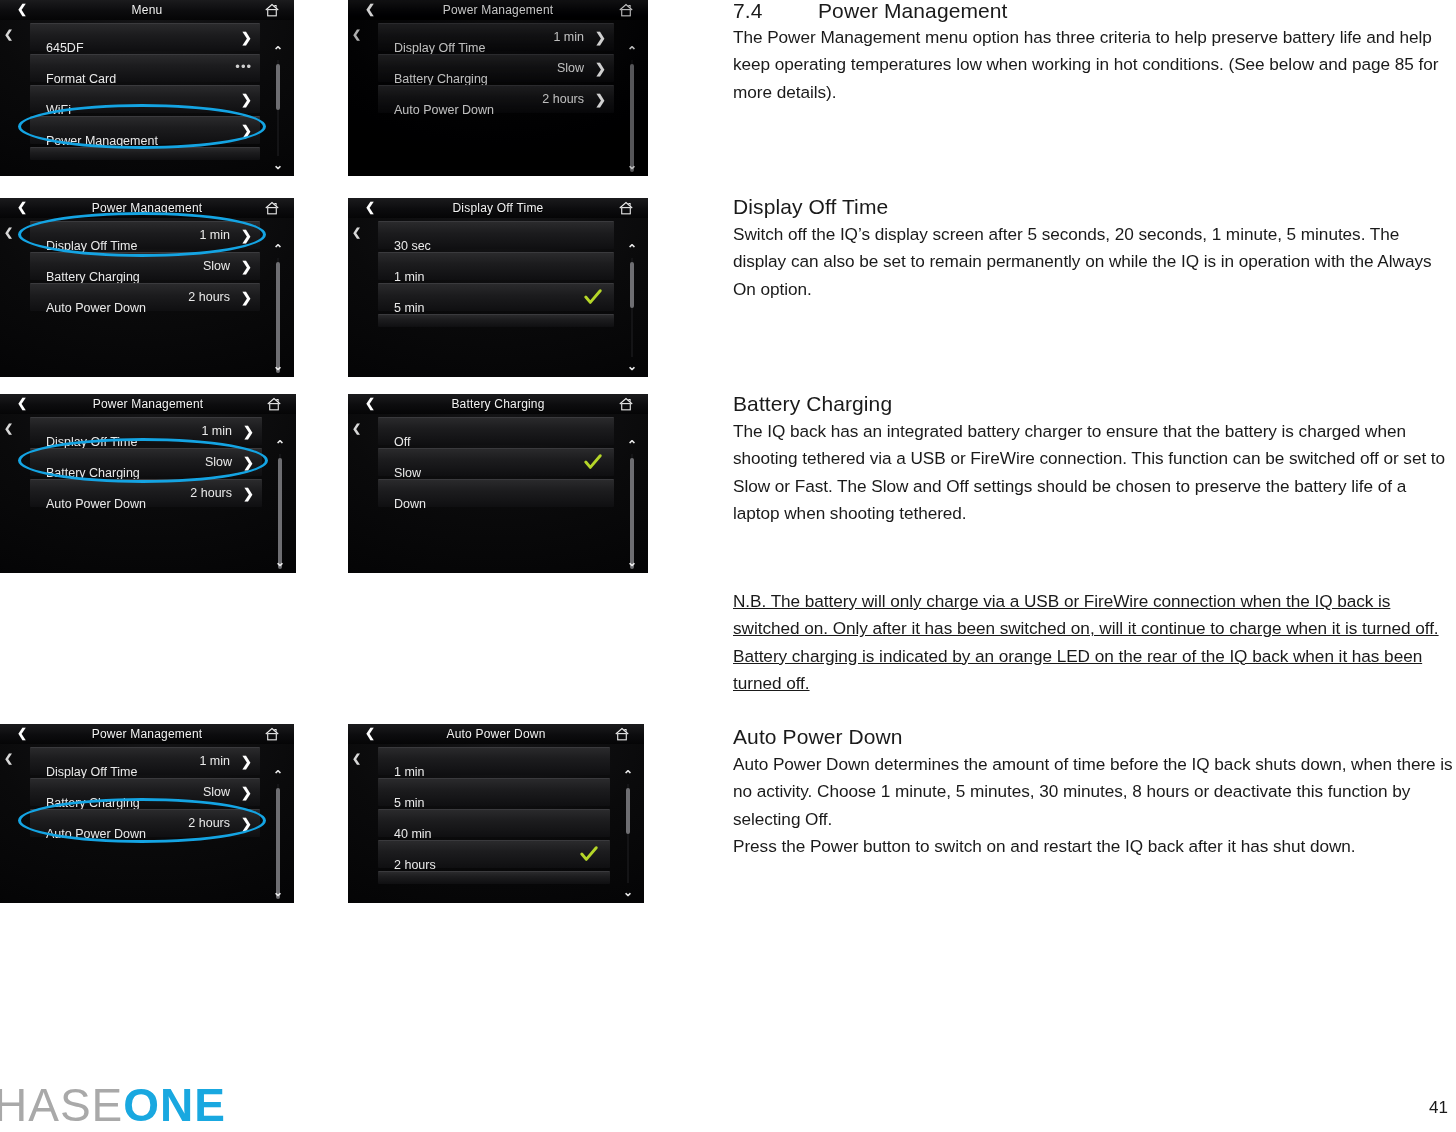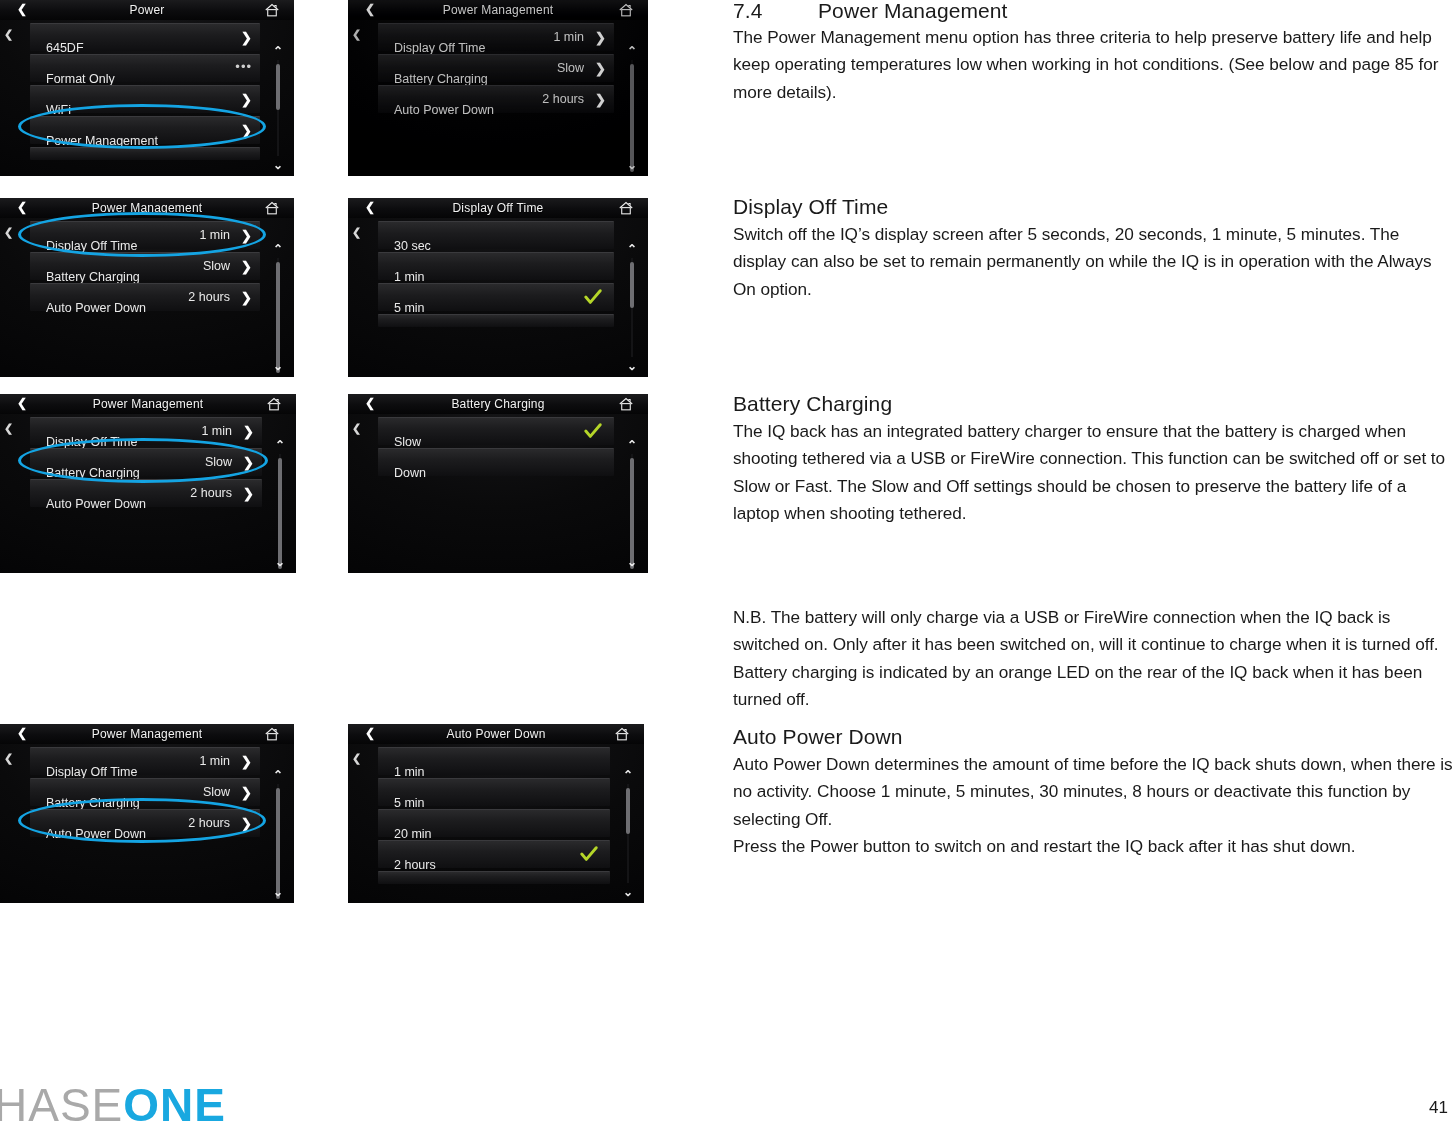--- a/index.html
+++ b/index.html
@@ -134,38 +134,38 @@
     font-size:17px;color:#1a1a1a;
   }
 </style>
 </head>
 <body>
 
 <div id="screens-host">
     <div class="panel" style="left: 0px; top: 0px; width: 294px; height: 176px;">
       <div class="titlebar">
         <span class="tb-back"></span>
-        <span class="t-title">Power</span>
+        <span class="t-title">Menu</span>
         <span class="tb-home">
           <svg viewBox="0 0 20 18" width="16" height="14">
             <path d="M2 9 L10 2 L18 9" fill="none" stroke="#ededed" stroke-width="1.4"></path>
             <rect x="4.5" y="8.5" width="11" height="8" fill="none" stroke="#ededed" stroke-width="1.4"></rect>
             <path d="M13 3.2 L15.3 3.2 L15.3 6" fill="none" stroke="#ededed" stroke-width="1.3"></path>
           </svg>
         </span>
       </div>
       <div class="screenbody">
         <span class="leftarrow"></span>
         <div class="rows">
           <div class="row">
             <span class="lbl">645DF</span>
             <span class="chev"></span>
           </div>
           <div class="row">
-            <span class="lbl">Format Only</span>
+            <span class="lbl">Format Card</span>
             <span class="dots">•••</span>
           </div>
           <div class="row">
             <span class="lbl">WiFi</span>
             <span class="chev"></span>
           </div>
           <div class="row">
             <span class="lbl">Power Management</span>
             <span class="chev"></span>
           </div>
@@ -347,20 +347,23 @@
             <path d="M2 9 L10 2 L18 9" fill="none" stroke="#ededed" stroke-width="1.4"></path>
             <rect x="4.5" y="8.5" width="11" height="8" fill="none" stroke="#ededed" stroke-width="1.4"></rect>
             <path d="M13 3.2 L15.3 3.2 L15.3 6" fill="none" stroke="#ededed" stroke-width="1.3"></path>
           </svg>
         </span>
       </div>
       <div class="screenbody">
         <span class="leftarrow"></span>
         <div class="rows">
           <div class="row">
+            <span class="lbl">Off</span>
+          </div>
+          <div class="row">
             <span class="lbl">Slow</span>
             <span class="tick">
               <svg viewBox="0 0 20 20" width="18" height="18">
                 <path d="M2 10 L7 16 L18 3" fill="none" stroke="#b5d629" stroke-width="3.2" stroke-linecap="round" stroke-linejoin="round"></path>
               </svg>
             </span>
           </div>
           <div class="row">
             <span class="lbl">Down</span>
           </div>
@@ -428,21 +431,21 @@
       <div class="screenbody">
         <span class="leftarrow"></span>
         <div class="rows">
           <div class="row">
             <span class="lbl">1 min</span>
           </div>
           <div class="row">
             <span class="lbl">5 min</span>
           </div>
           <div class="row">
-            <span class="lbl">20 min</span>
+            <span class="lbl">40 min</span>
           </div>
           <div class="row">
             <span class="lbl">2 hours</span>
             <span class="tick">
               <svg viewBox="0 0 20 20" width="18" height="18">
                 <path d="M2 10 L7 16 L18 3" fill="none" stroke="#b5d629" stroke-width="3.2" stroke-linecap="round" stroke-linejoin="round"></path>
               </svg>
             </span>
           </div>
           <div class="row partial"></div>
@@ -469,21 +472,21 @@
   <div class="sect" style="top:193px;">
     <h2 class="h-plain">Display Off Time</h2>
     <p class="body">Switch off the IQ’s display screen after 5 seconds, 20 seconds, 1 minute, 5 minutes. The display can also be set to remain permanently on while the IQ is in operation with the Always On option.</p>
   </div>
 
   <div class="sect" style="top:390px;">
     <h2 class="h-plain">Battery Charging</h2>
     <p class="body">The IQ back has an integrated battery charger to ensure that the battery is charged when shooting tethered via a USB or FireWire connection. This function can be switched off or set to Slow or Fast. The Slow and Off settings should be chosen to preserve the battery life of a laptop when shooting tethered.</p>
   </div>
 
-  <div class="sect" style="top:604px;">
+  <div class="sect" style="top:588px;text-decoration:underline;">
     <p class="body">N.B. The battery will only charge via a USB or FireWire connection when the IQ back is switched on. Only after it has been switched on, will it continue to charge when it is turned off. Battery charging is indicated by an orange LED on the rear of the IQ back when it has been turned off.</p>
   </div>
 
   <div class="sect" style="top:723px;">
     <h2 class="h-plain">Auto Power Down</h2>
     <p class="body" style="white-space:pre-line;">Auto Power Down determines the amount of time before the IQ back shuts down, when there is no activity. Choose 1 minute, 5 minutes, 30 minutes, 8 hours or deactivate this function by selecting Off.
 Press the Power button to switch on and restart the IQ back after it has shut down.</p>
   </div>
 
 </div>

